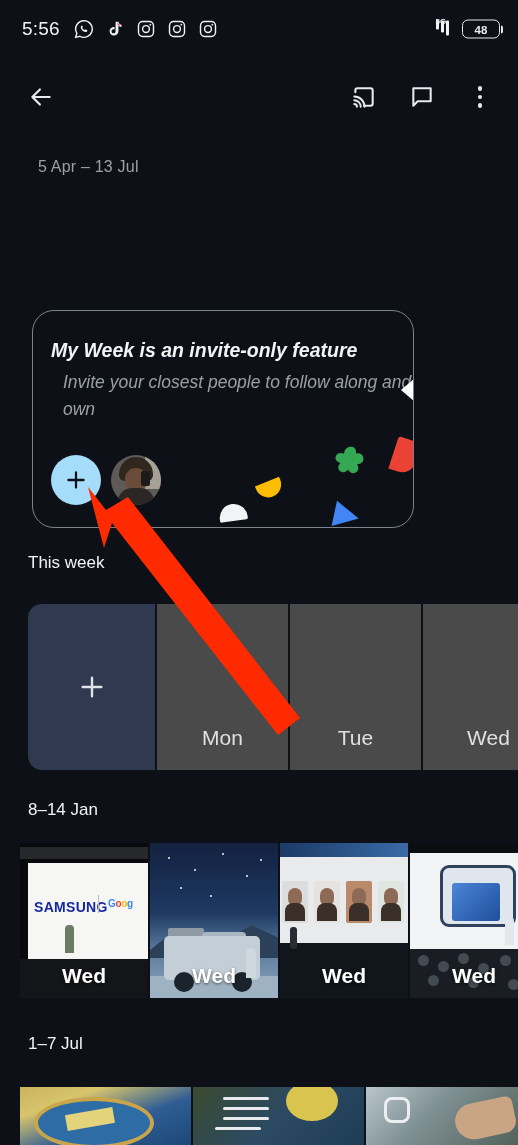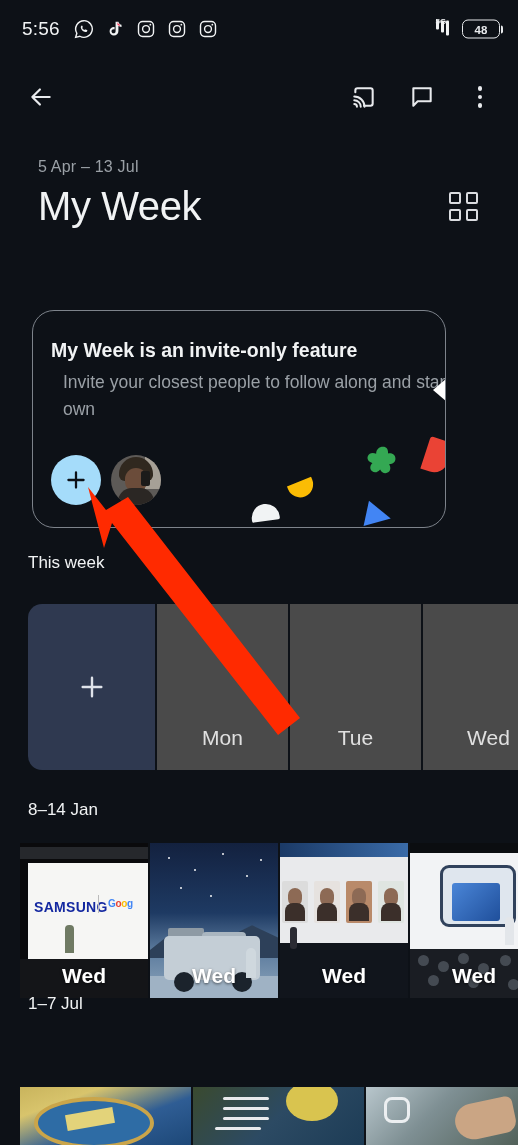--- a/index.html
+++ b/index.html
@@ -47,22 +47,22 @@
   
   .header { padding:22px 38px 0 38px; position:relative; }
   .range { font-size:16px; color:#9aa0a6; letter-spacing:.2px; }
   .title-row { display:flex; align-items:center; justify-content:space-between; margin-top:8px; }
   .title { font-size:40px; font-weight:400; color:#f1f3f4; letter-spacing:-.4px; }
   .gridicon { display:grid; grid-template-columns:12px 12px; grid-template-rows:12px 12px; gap:5px; cursor:pointer; margin-right:2px; }
   .gridicon b { display:block; border:2.4px solid #dadce0; border-radius:2px; }
 
   
   .invite-card {
-    position:absolute; left:32px; top:310px; width:414px; height:218px;
-    border:1.3px solid #7d838b; border-radius:22px; overflow:hidden; background:#0d1117;
+    position:absolute; left:32px; top:310px; width:382px; height:218px;
+    border:1.3px solid #7d838b; border-radius:22px; overflow:hidden; background:#0d1117;font-style:italic;
   }
   .inv-title { position:absolute; left:18px; top:28px; font-size:19.5px; font-weight:700; color:#f1f3f4; }
   .inv-sub { position:absolute; left:18px; top:58px; width:430px; font-size:17.5px;
              line-height:27px; color:#9aa0a6; font-weight:400;margin-left:12px; }
   .inv-actions { position:absolute; left:18px; bottom:22px; display:flex; align-items:center; gap:10px; }
   .add-person {
     width:50px; height:50px; border-radius:50%; background:#a5dcfa;
     display:flex; align-items:center; justify-content:center; cursor:pointer;
   }
   .add-person svg { display:block; }
@@ -250,29 +250,20 @@
           <span></span>
           <span></span>
           <span></span>
         </div>
     </div>
   </div>
 </div>
 
 <div class="header">
   <div class="range">5 Apr – 13 Jul</div>
-  <div class="title-row">
-    <div class="title">My Week</div>
-    <div class="gridicon">
-      <b></b>
-      <b></b>
-      <b></b>
-      <b></b>
-    </div>
-  </div>
 </div>
 
 <div class="invite-card">
   <div class="inv-title">My Week is an invite-only feature</div>
   <div class="inv-sub">Invite your closest people to follow along and start their own</div>
 
   <div class="inv-actions">
     <div class="add-person">
       <svg width="26" height="26" viewBox="0 0 24 24">
         <path d="M12 5v14M5 12h14" stroke="#0d1117" stroke-width="2.1" stroke-linecap="round"></path>
@@ -386,21 +377,21 @@
       <i style="left:68px;top:14px;"></i>
         <i style="left:90px;top:6px;"></i>
       <i style="left:18px;top:26px;"></i>
         <i style="left:58px;top:28px;"></i>
         <i style="left:98px;top:30px;"></i>
     </div>
     <div class="lbl">Wed</div>
   </div>
 </div>
 
-<div class="sec-label" style="position:absolute; top:994px;">1–7 Jul</div>
+<div class="sec-label" style="position:absolute; top:1034px;">1–7 Jul</div>
 
 <div class="bottom-strip">
   <div class="bthumb b1">
     <div class="oval"></div>
     <div class="plate"></div>
   </div>
   <div class="bthumb b2">
     <div class="ydot"></div>
     <div class="lines"></div>
   </div>

